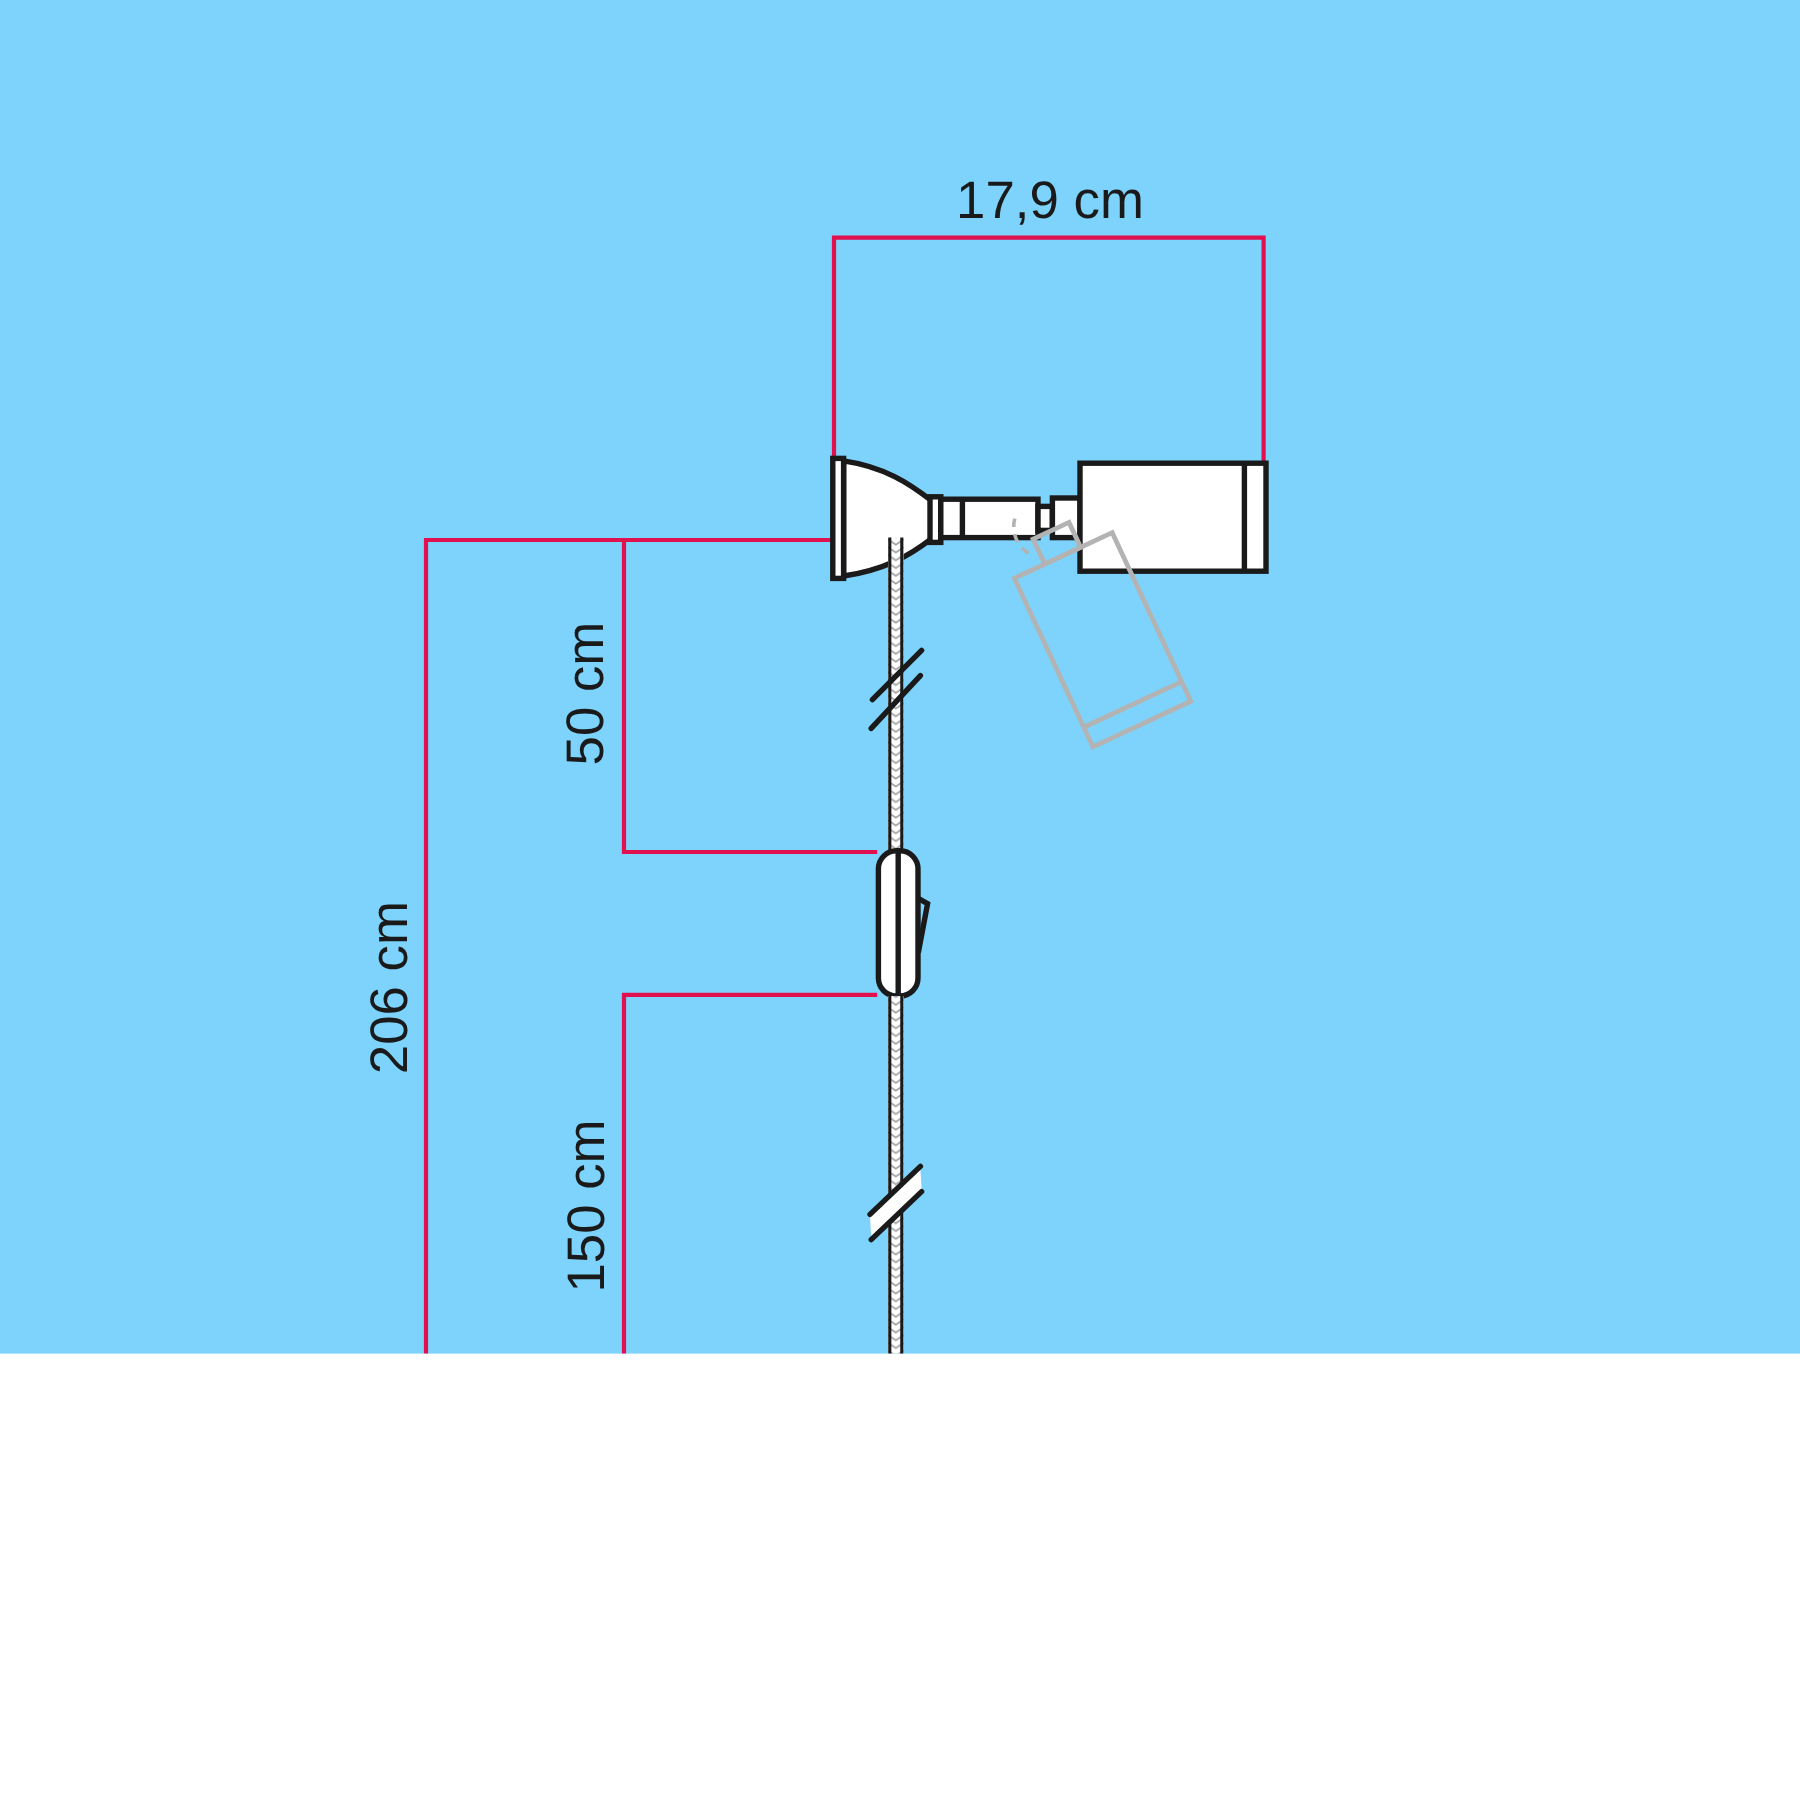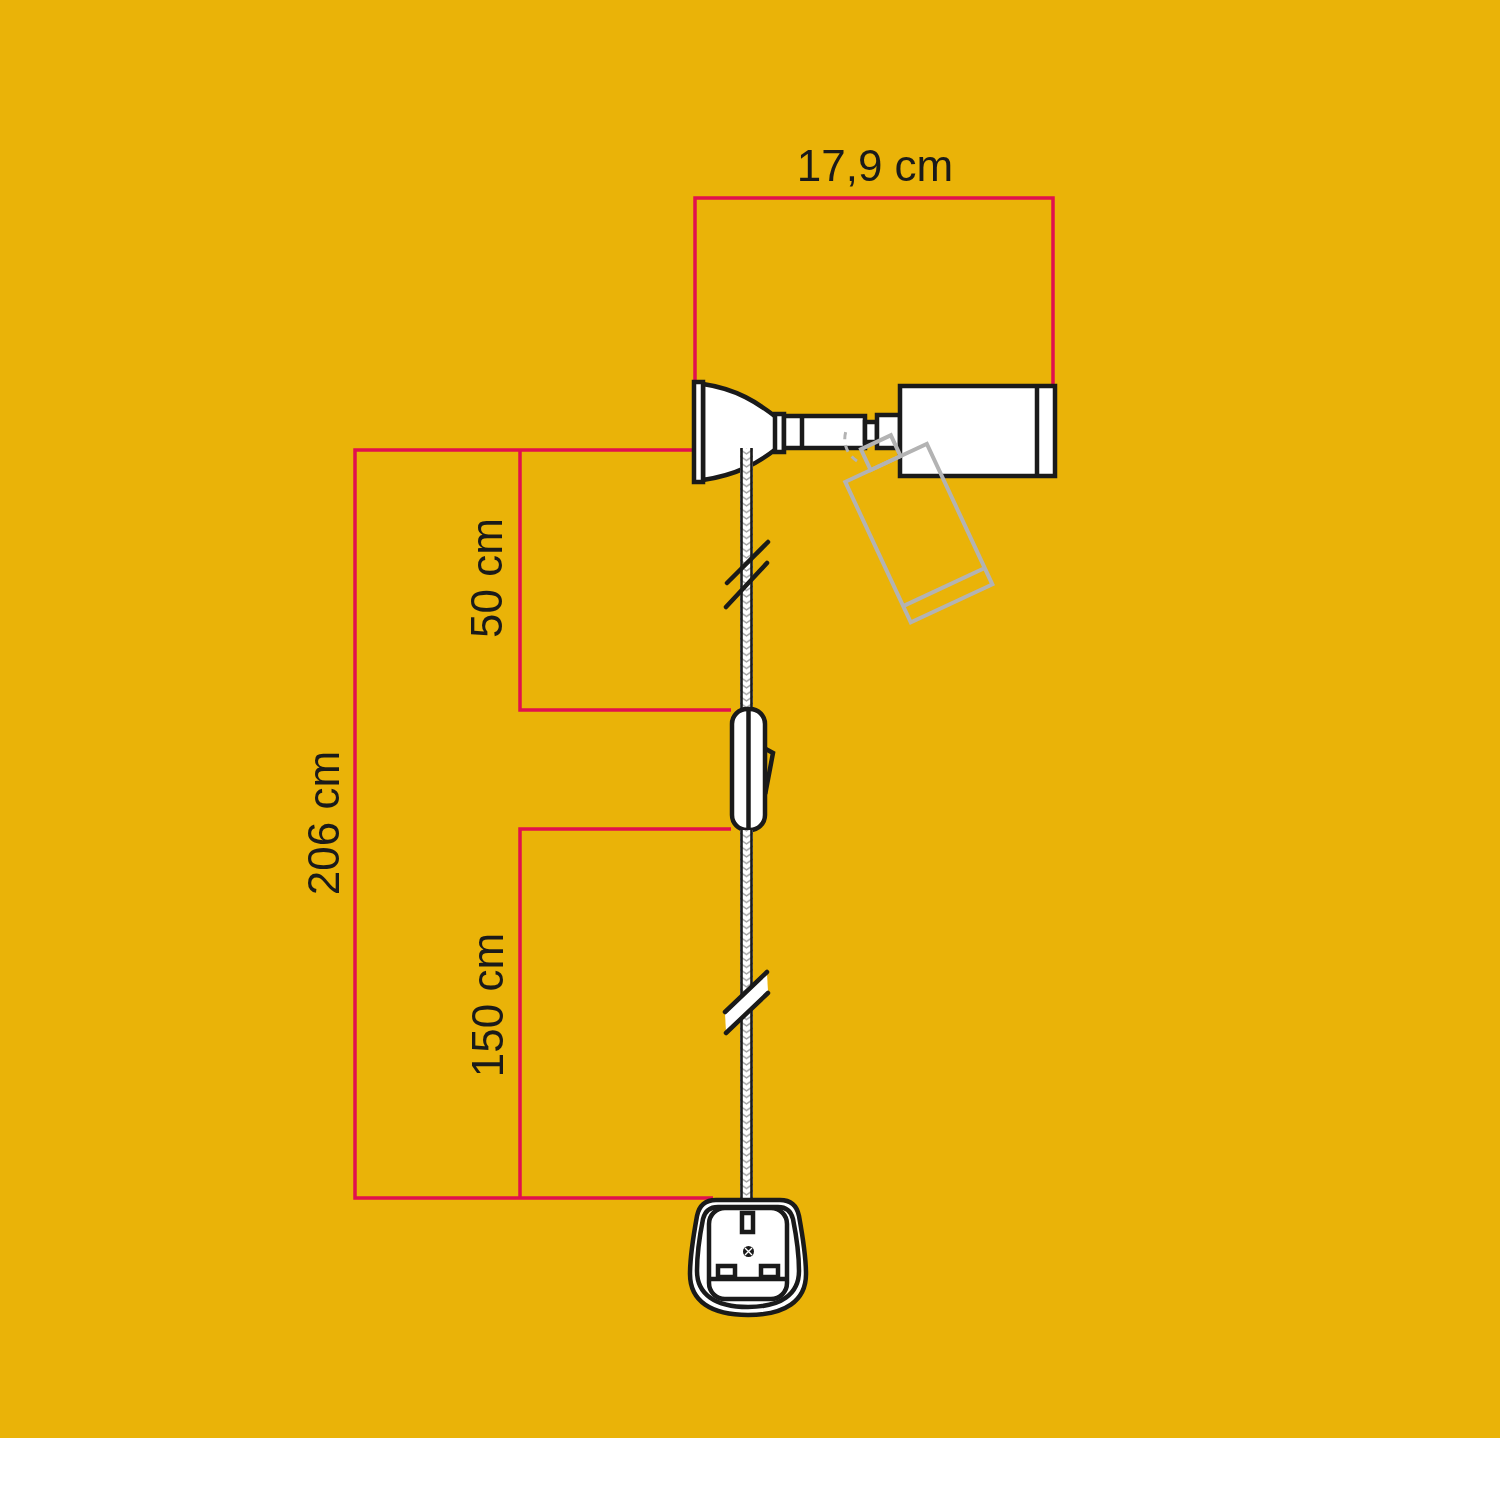--- a/index.html
+++ b/index.html
@@ -6,22 +6,22 @@
     margin: 0;
     padding: 0;
     background: #ffffff;
     width: 1500px;
     height: 1500px;
     font-family: "Liberation Sans", sans-serif;
   }
   .canvas {
     position: relative;
     width: 1500px;
-    height: 1438px;
-    background: #eab308;
+    height: 1128px;
+    background: #7dd3fc;
     overflow: hidden;
   }
   svg { display: block; }
 
   .dim   { stroke: #e1104e; stroke-width: 3.5; fill: none; }
   .blk   { stroke: #1a1a1a; stroke-width: 4.5; fill: #ffffff; }
   .blkln { stroke: #1a1a1a; stroke-width: 4.5; fill: none; }
   .thin  { stroke: #1a1a1a; stroke-width: 2.6; fill: none; }
   .slash { stroke: #1a1a1a; stroke-width: 4.5; fill: none; stroke-linecap: round; }
   .ghost { stroke: #b3b3b3; stroke-width: 4; fill: none; }

